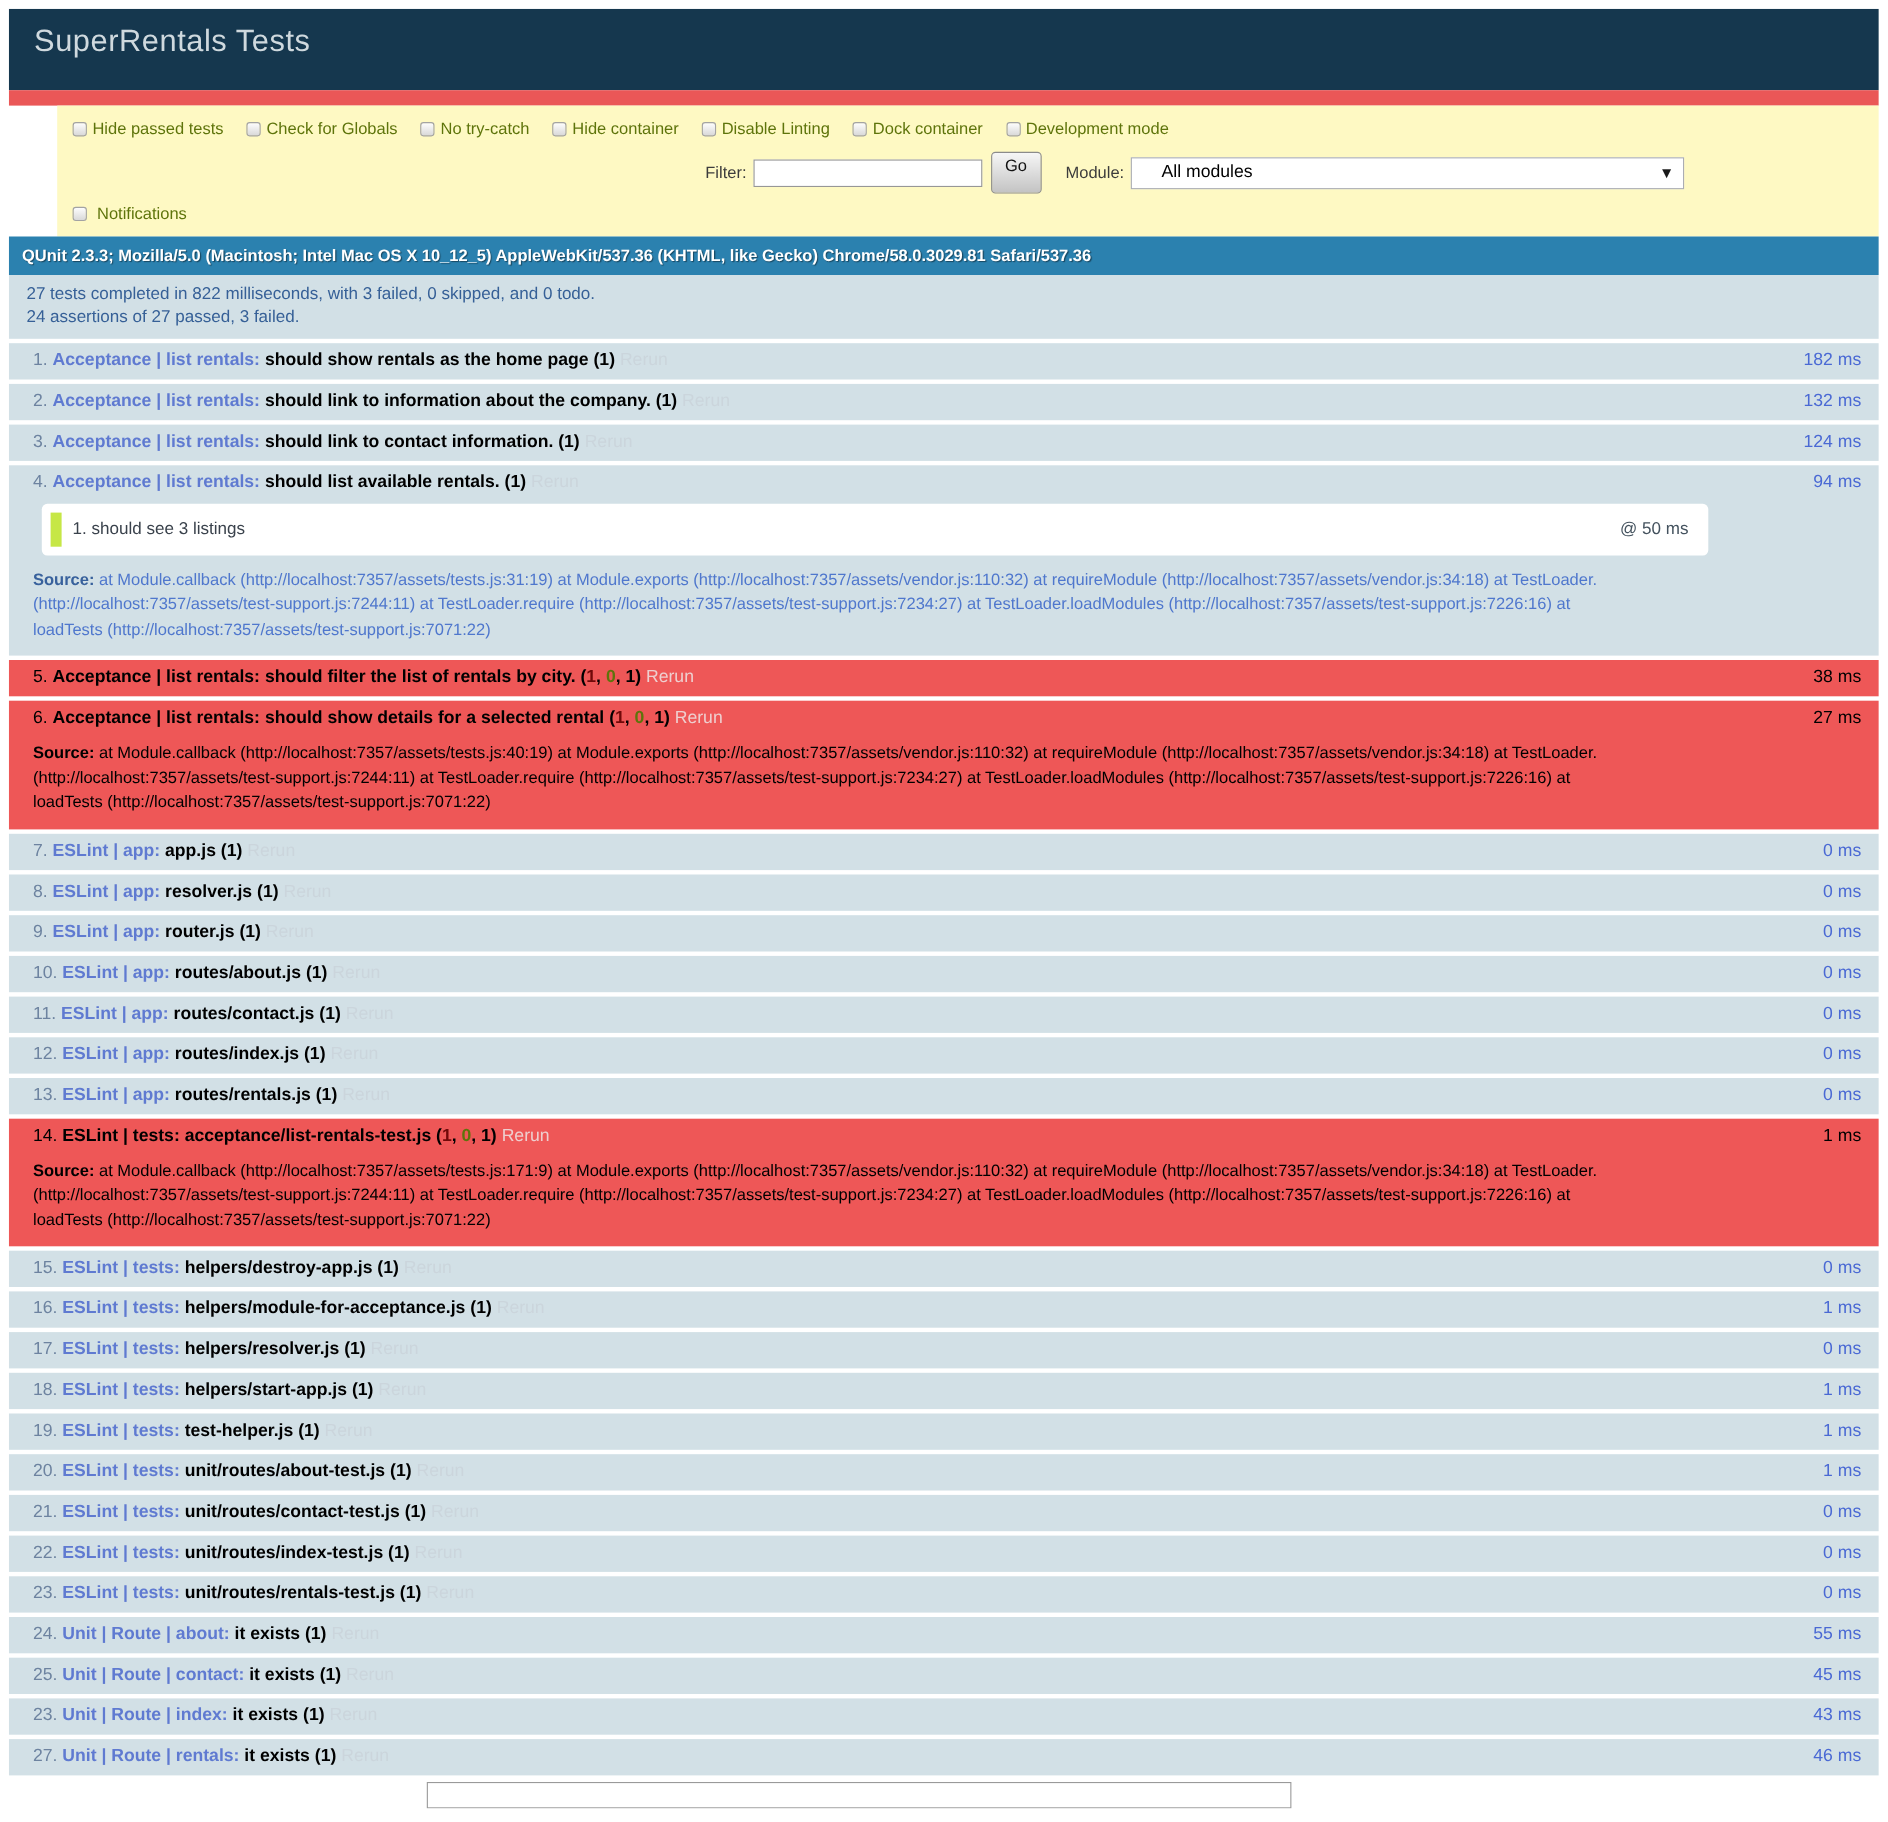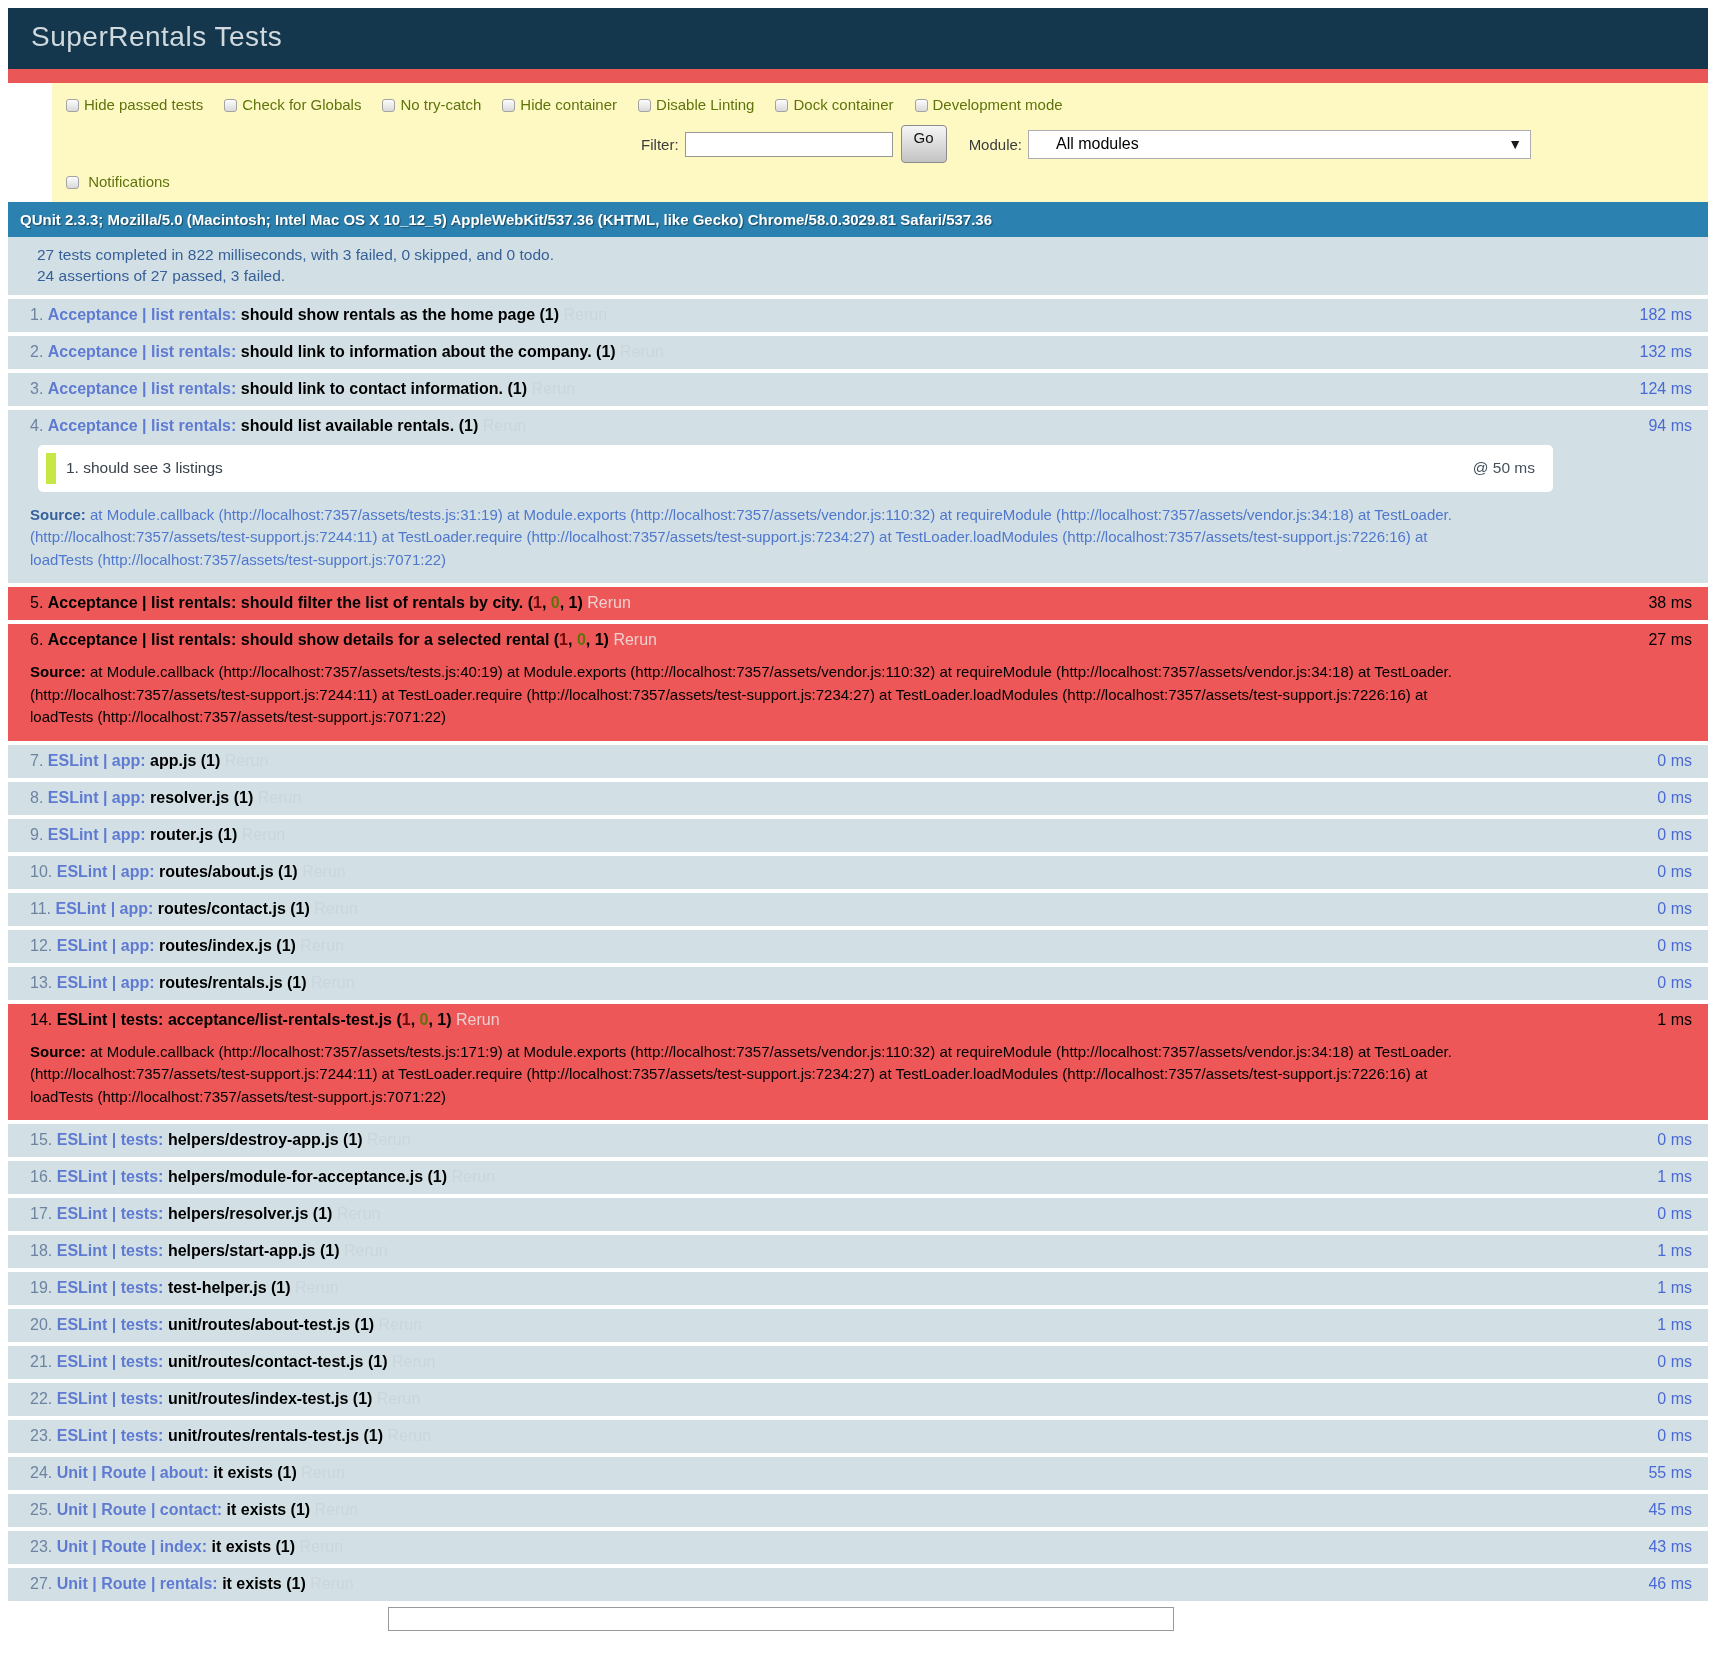--- a/index.html
+++ b/index.html
@@ -1,19 +1,19 @@
 <!DOCTYPE html>
 <html><head>
 <meta charset="utf-8">
 <style>
   html, body { margin:0; padding:0; background:#fff; }
   body { margin:8px; font-family:"Liberation Sans", sans-serif; width:1700px; }
 
   
-  #qunit-header { background:#15374e; padding:13px 23px 16px; }
+  #qunit-header { background:#15374e; padding:13px 23px 29px; }
   #qunit-header h1 { margin:0; font-size:28px; font-weight:400; color:#cfd9de; letter-spacing:0.5px; }
 
   #qunit-banner { height:14px; background:#ea5757; }
 
   
   #qunit-toolbar { background:#fef9c3; padding:13px 14px 12px; font-size:15px; color:#5e740b;margin-left:44px; }
   .cb { margin-right:21px; color:#5e740b; cursor:pointer; white-space:nowrap; }
   .cb input { -webkit-appearance:none; appearance:none; width:13px; height:13px; border:1px solid #a3a3a3;
               border-radius:3px; background:linear-gradient(#fdfdfd,#d9d9d9); margin:0 5px 0 0;
               vertical-align:-2px; cursor:pointer; }
@@ -28,21 +28,21 @@
                    align-items:center; justify-content:space-between; padding:0 8px 0 27px; font-size:16px;
                    color:#000; cursor:pointer; }
   .module-select .arrow { font-size:14px; color:#1a1a1a; }
   .notif { display:inline-block; margin-top:6px; }
 
   
   #qunit-useragent { background:#2b81af; color:#fff; font-weight:bold; font-size:15px; padding:9px 12px;
                      text-shadow:1px 1px 1px rgba(0,0,0,0.45); }
 
   
-  #qunit-testresult { background:#d2e0e6; color:#366097; font-size:15.5px; padding:8px 29px; line-height:1.35;
+  #qunit-testresult { background:#d2e0e6; color:#366097; font-size:15.5px; padding:8px 16px; line-height:1.35;
                       margin-bottom:4px; }
 
   
   #qunit-tests { list-style:none; margin:0; padding:0; }
   .test-row { background:#d2e0e6; padding:7px 16px 8px 22px; margin-bottom:4px; font-size:16px; color:#537ba3;
               overflow:hidden; cursor:pointer; }
   .test-row .row-title { display:block; }
   .num { color:#6d83a0; }
   a.module-link { color:#5f7ad1; font-weight:bold; text-decoration:none; }
   a.test-link { color:#000000; font-weight:bold; text-decoration:none; }

